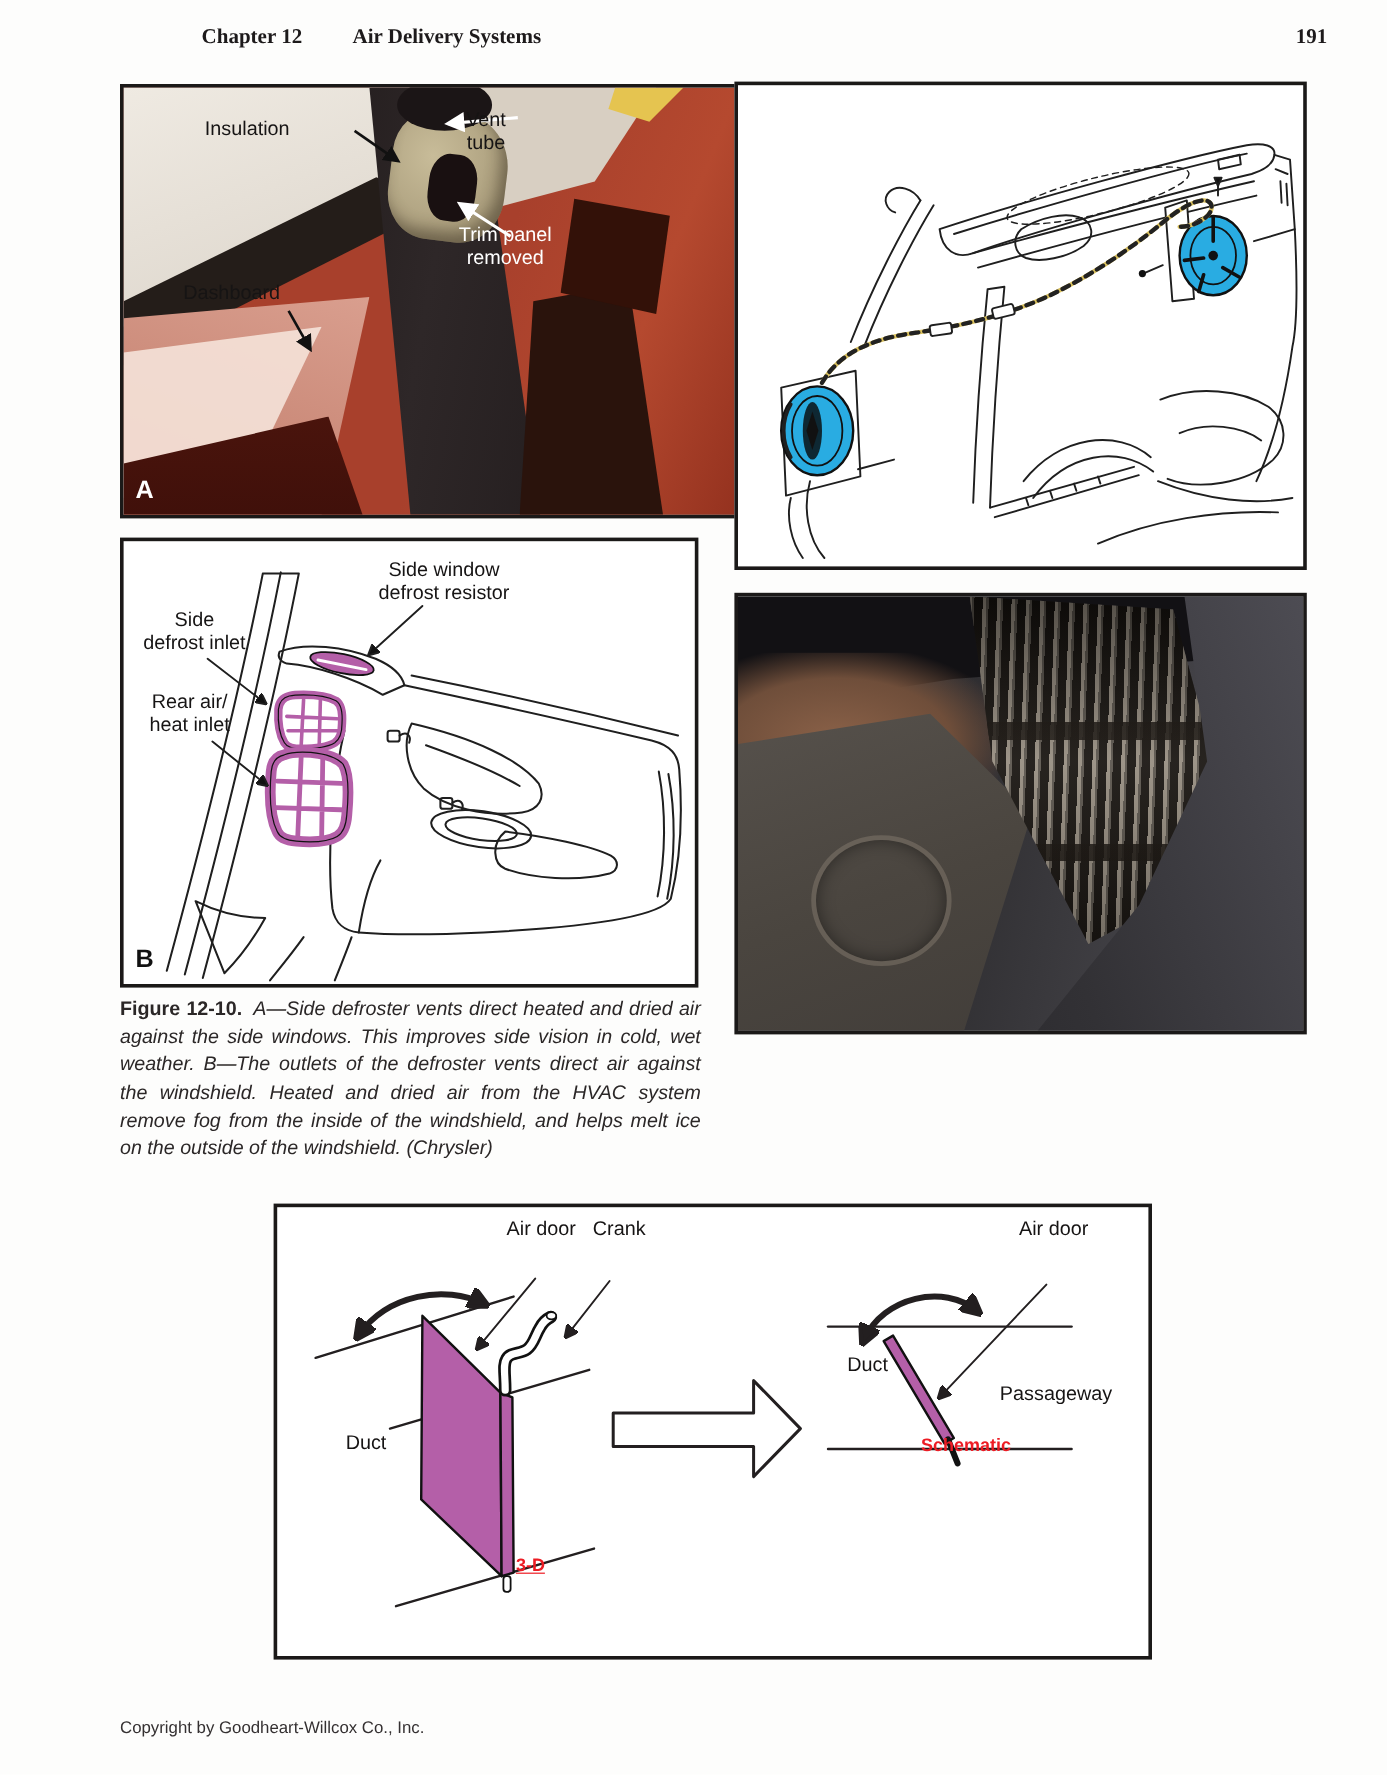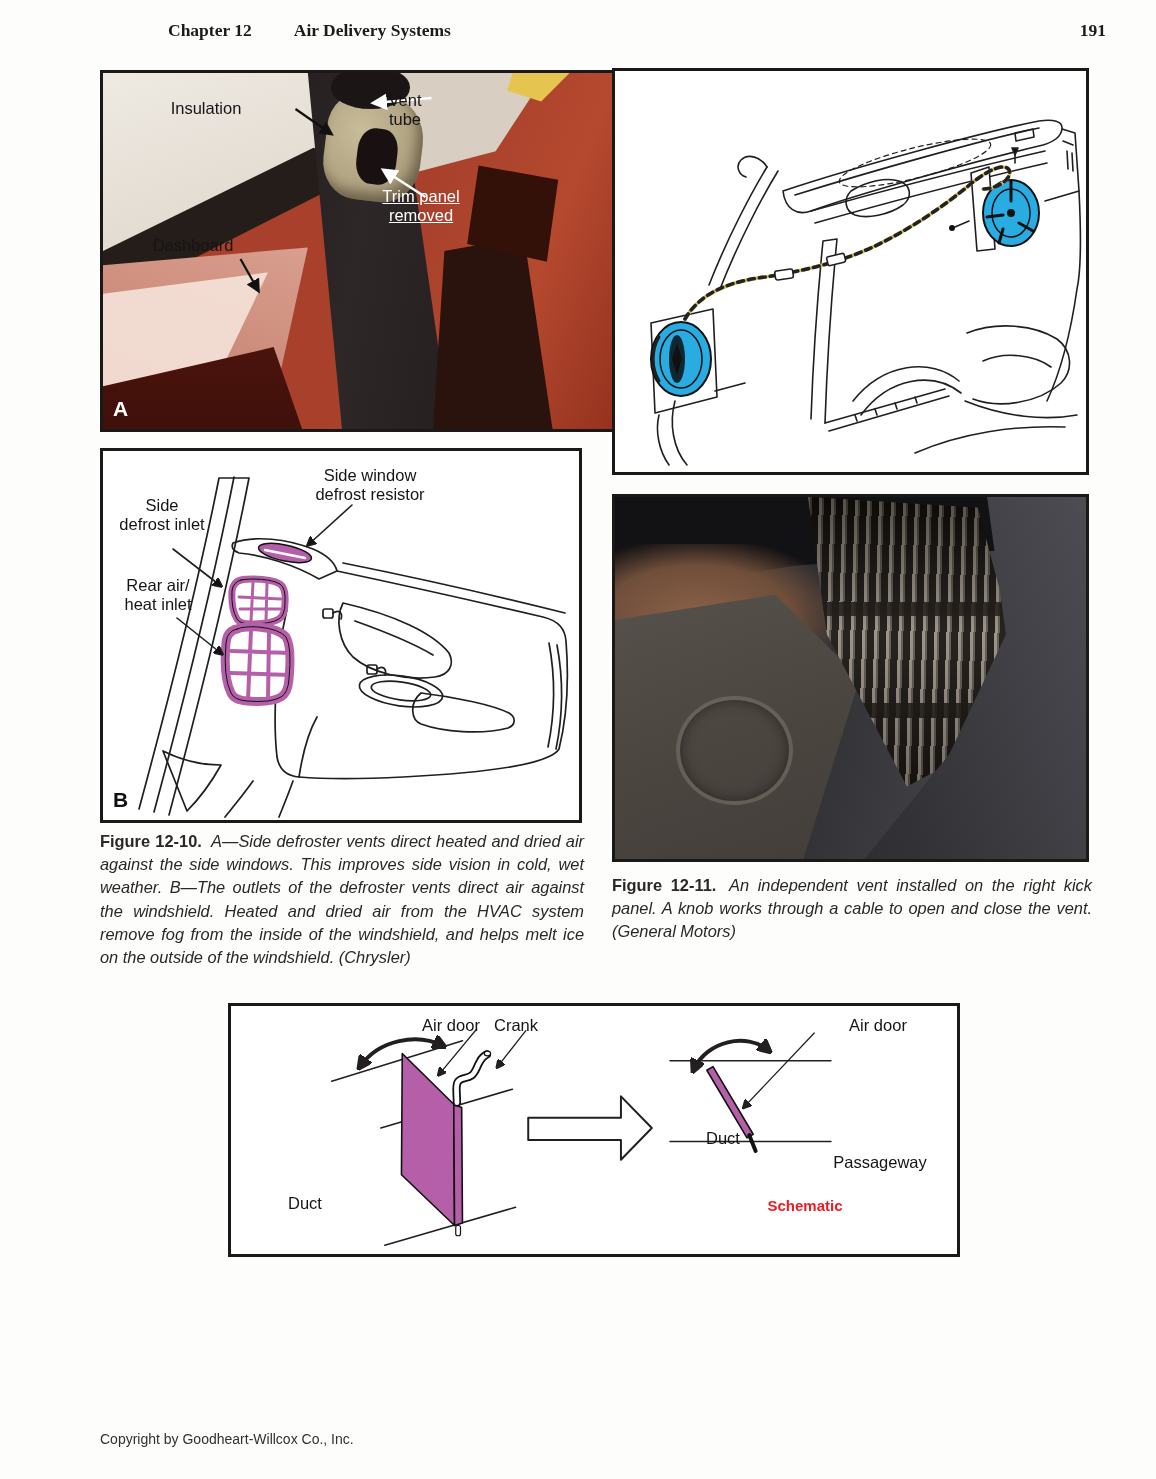--- a/index.html
+++ b/index.html
@@ -114,21 +114,21 @@
       </defs>
       <path d="M282,25 L224,30" stroke="#fff" stroke-width="2.6" fill="none" marker-end="url(#mW)"></path>
       <path d="M146,36 L182,61" stroke="#111" stroke-width="2.2" fill="none" marker-end="url(#mB)"></path>
       <path d="M276,124 L234,97" stroke="#fff" stroke-width="2.6" fill="none" marker-end="url(#mW)"></path>
       <path d="M91,186 L109,218" stroke="#111" stroke-width="2.2" fill="none" marker-end="url(#mB)"></path>
     </svg>
 
     <div class="fig-label" style="left:103px;top:35px;">Insulation</div>
     <div class="fig-label" style="left:302px;top:37px;">Vent
 tube</div>
-    <div class="fig-label white" style="left:318px;top:133px;text-decoration:underline;">Trim panel
+    <div class="fig-label white" style="left:318px;top:133px;">Trim panel
 removed</div>
     <div class="fig-label" style="left:90px;top:172px;">Dashboard</div>
     <div class="corner-letter white">A</div>
   </div>
 
   <div class="fig-box" style="left:612px;top:68px;width:477px;height:407px;">
     <svg viewBox="0 0 471 401" stroke="#1f1f1f" stroke-width="1.6" fill="none" stroke-linecap="round" stroke-linejoin="round">
 
       <path d="M152,96 C136,122 112,168 94,214"></path>
       <path d="M163,100 C147,126 123,172 105,218"></path>
@@ -218,46 +218,42 @@
       <path d="M134,178 Q124,180 123,192 Q120,226 128,242 Q131,249 144,250 Q168,252 178,246 Q185,242 186,228 Q189,196 183,186 Q176,178 156,176 Q141,175 134,178 Z" fill="#fff" style="stroke:var(--highlight-purple)" stroke-width="9"></path>
       <path d="M128,200 L187,202 M127,222 L187,224 M148,179 L145,249 M166,179 L165,250" style="stroke:var(--highlight-purple)" stroke-width="4"></path>
       <path d="M134,178 Q124,180 123,192 Q120,226 128,242 Q131,249 144,250 Q168,252 178,246 Q185,242 186,228 Q189,196 183,186 Q176,178 156,176 Q141,175 134,178 Z" stroke="#111" stroke-width="1"></path>
 
       <path d="M249,54 L205,94" stroke-width="1.6" marker-end="url(#mB2)"></path>
       <path d="M70,98 L118,135" stroke-width="1.6" marker-end="url(#mB2)"></path>
       <path d="M74,167 L119,203" stroke-width="1.6" marker-end="url(#mB2)"></path>
     </svg>
     <div class="fig-label" style="left:267px;top:34px;">Side window
 defrost resistor</div>
-    <div class="fig-label" style="left:59px;top:64px;">Side
+    <div class="fig-label" style="left:59px;top:76px;">Side
 defrost inlet</div>
     <div class="fig-label" style="left:55px;top:144px;">Rear air/
 heat inlet</div>
     <div class="corner-letter">B</div>
   </div>
 
   <div class="fig-box" id="fig11-photo" style="left:612px;top:494px;width:477px;height:368px;">
     <div class="kp kp-top"></div>
     <div class="kp-dirt"></div>
     <div class="kp kp-floor"></div>
     <div class="kp-circle"></div>
     <div class="kp-grille"></div>
     <div class="kp kp-fender"></div>
   </div>
 
   <p class="caption" style="left:100px;top:830px;width:484px;margin:0;">
     <span class="cap-lead">Figure 12-10.</span>
     <span class="cap-body">A—Side defroster vents direct heated and dried air against the side windows. This improves side vision in cold, wet weather. B—The outlets of the defroster vents direct air against the windshield. Heated and dried air from the HVAC system remove fog from the inside of the windshield, and helps melt ice on the outside of the windshield. (Chrysler)</span>
   </p>
-  <p class="caption" style="left:612px;top:874px;width:480px;margin:0;">
-    <span class="cap-lead">Figure 12-11.</span>
-    <span class="cap-body">An independent vent installed on the right kick panel. A knob works through a cable to open and close the vent. (General Motors)</span>
-  </p>
-
-  <div class="fig-box" style="left:228px;top:1003px;width:732px;height:254px;">
+
+  <div class="fig-box" style="left:228px;top:1003px;width:732px;height:380px;">
     <svg viewBox="0 0 726 313" stroke="#231f20" stroke-width="2" fill="none" stroke-linecap="round" stroke-linejoin="round">
       <defs>
         <marker id="m4t" viewBox="0 0 10 10" refX="8" refY="5" markerWidth="7" markerHeight="7" orient="auto-start-reverse">
           <path d="M0,0 L10,5 L0,10 z" fill="#231f20"></path>
           </marker>
         <marker id="m4k" viewBox="0 0 10 10" refX="7" refY="5" markerWidth="3.6" markerHeight="3.6" orient="auto-start-reverse">
           <path d="M0,0 L10,5 L0,10 z" fill="#231f20"></path>
           </marker>
       </defs>
 

